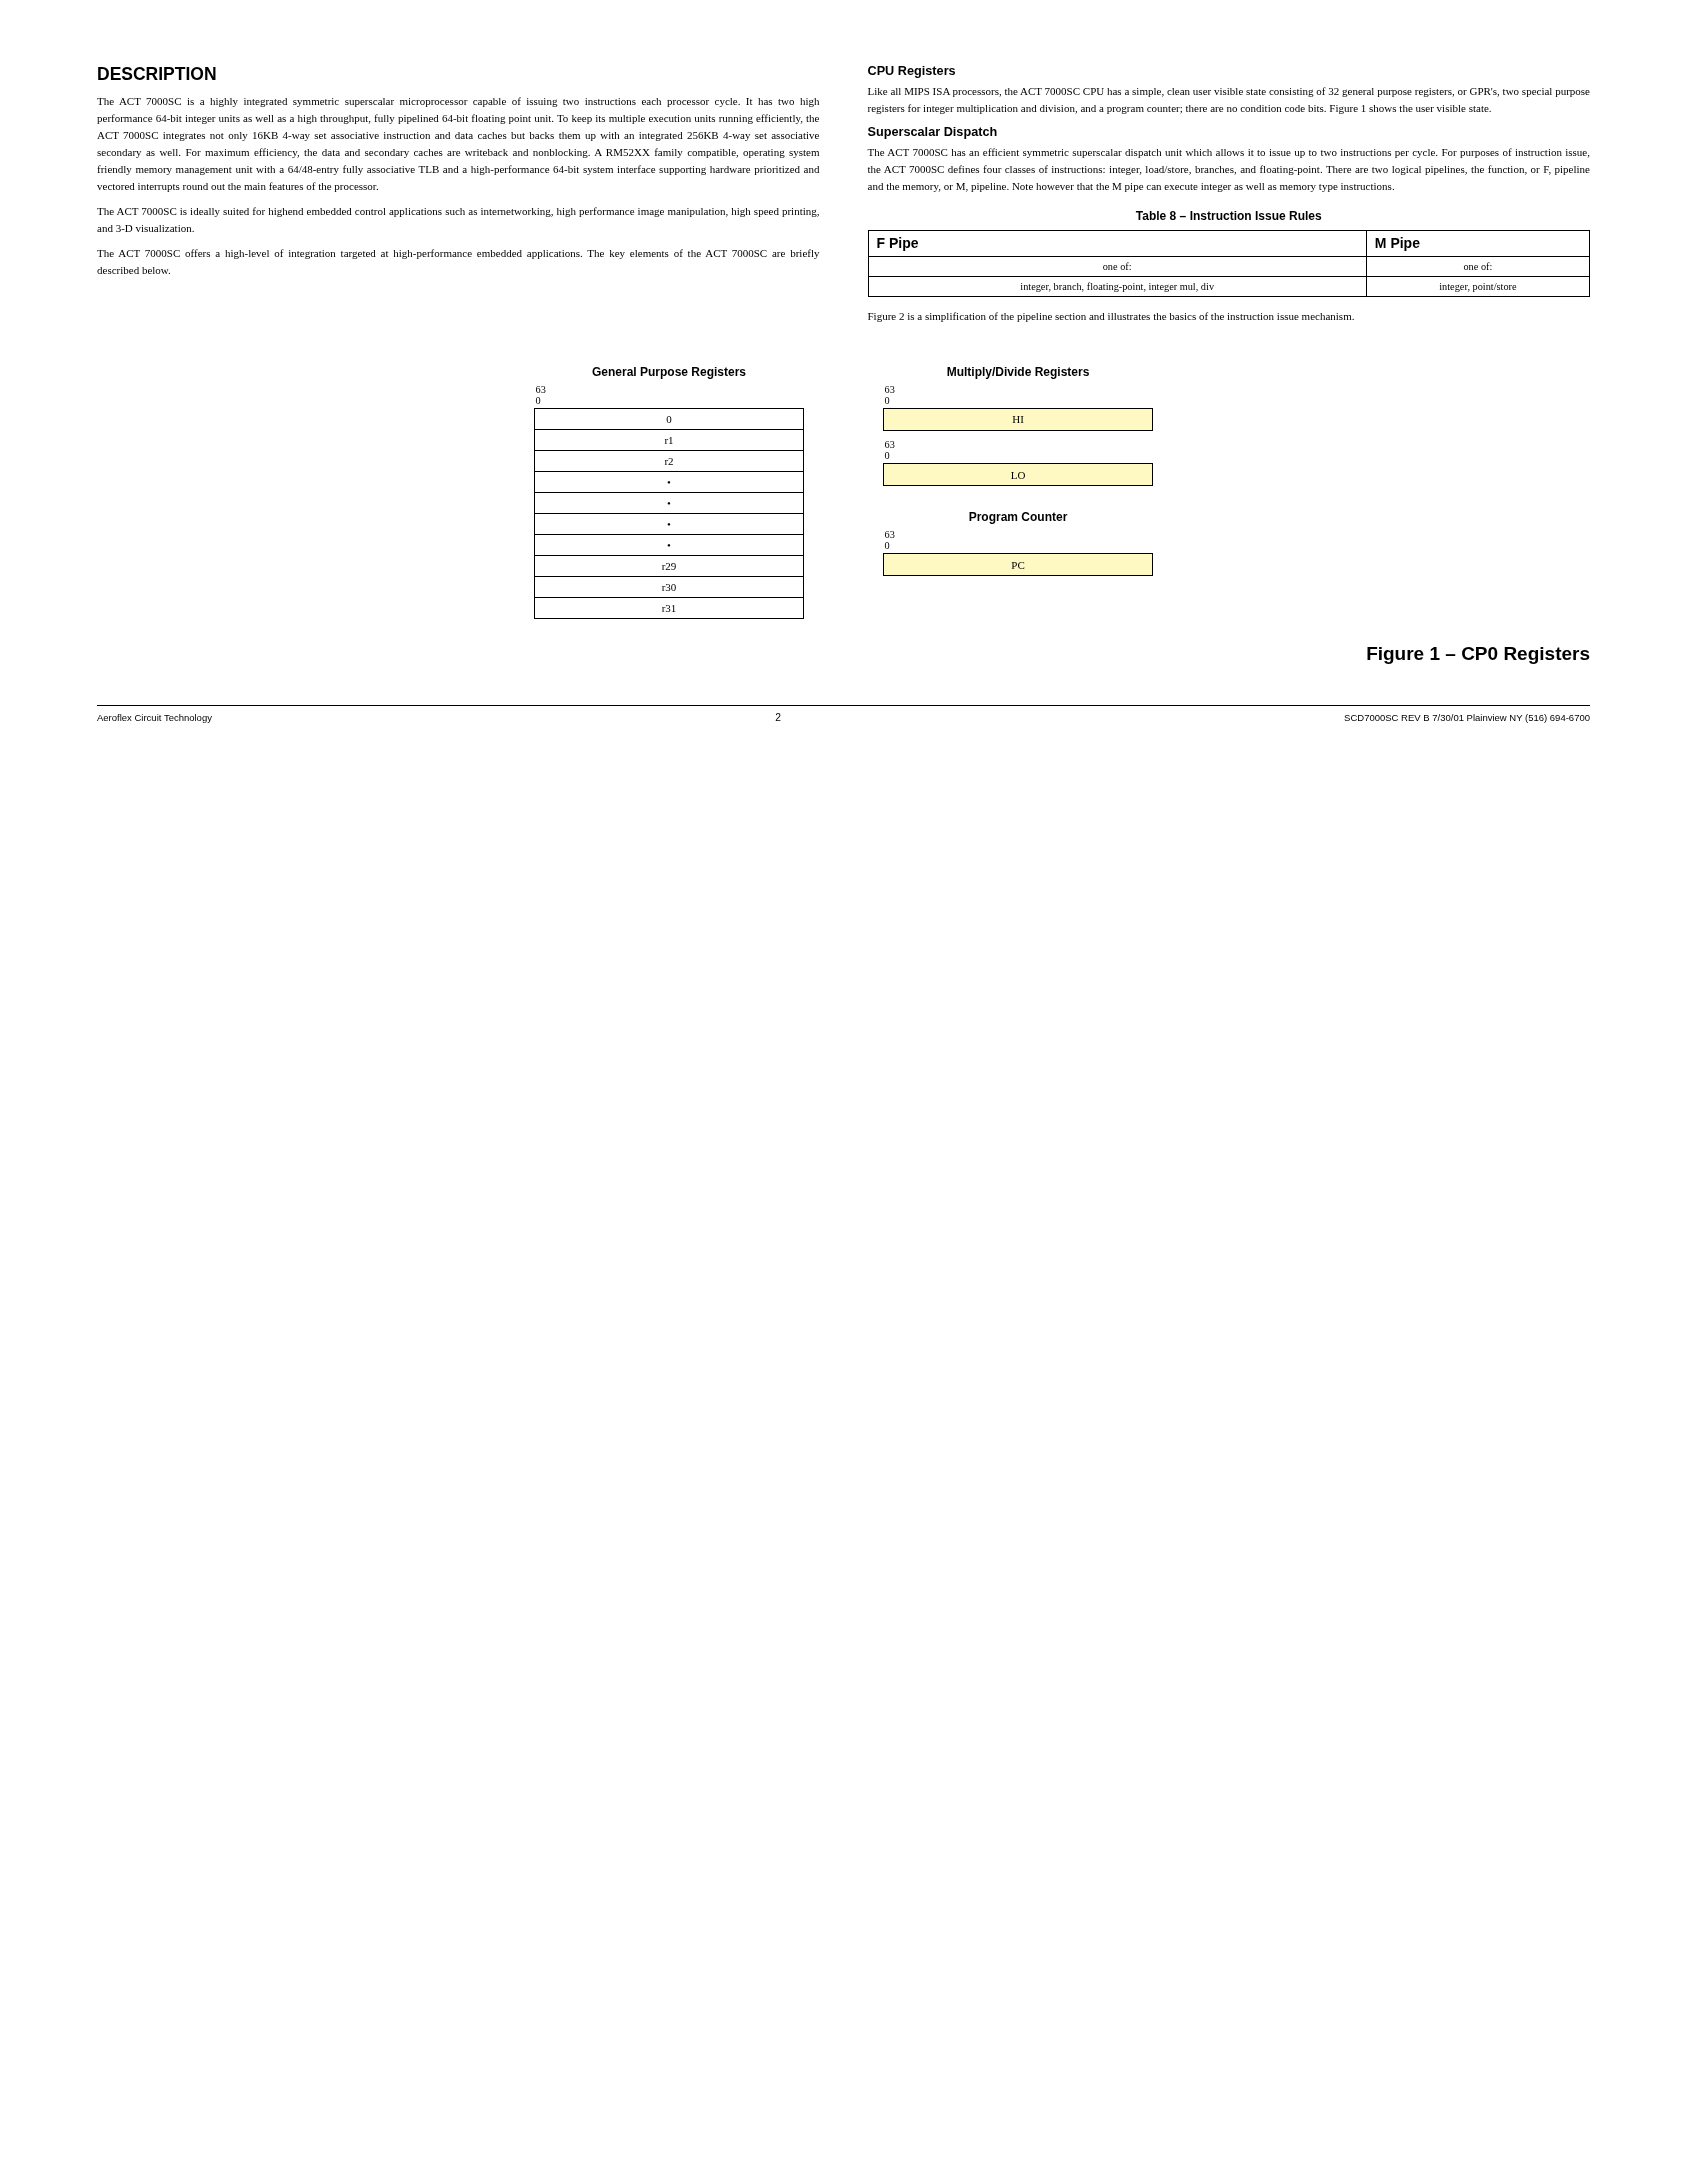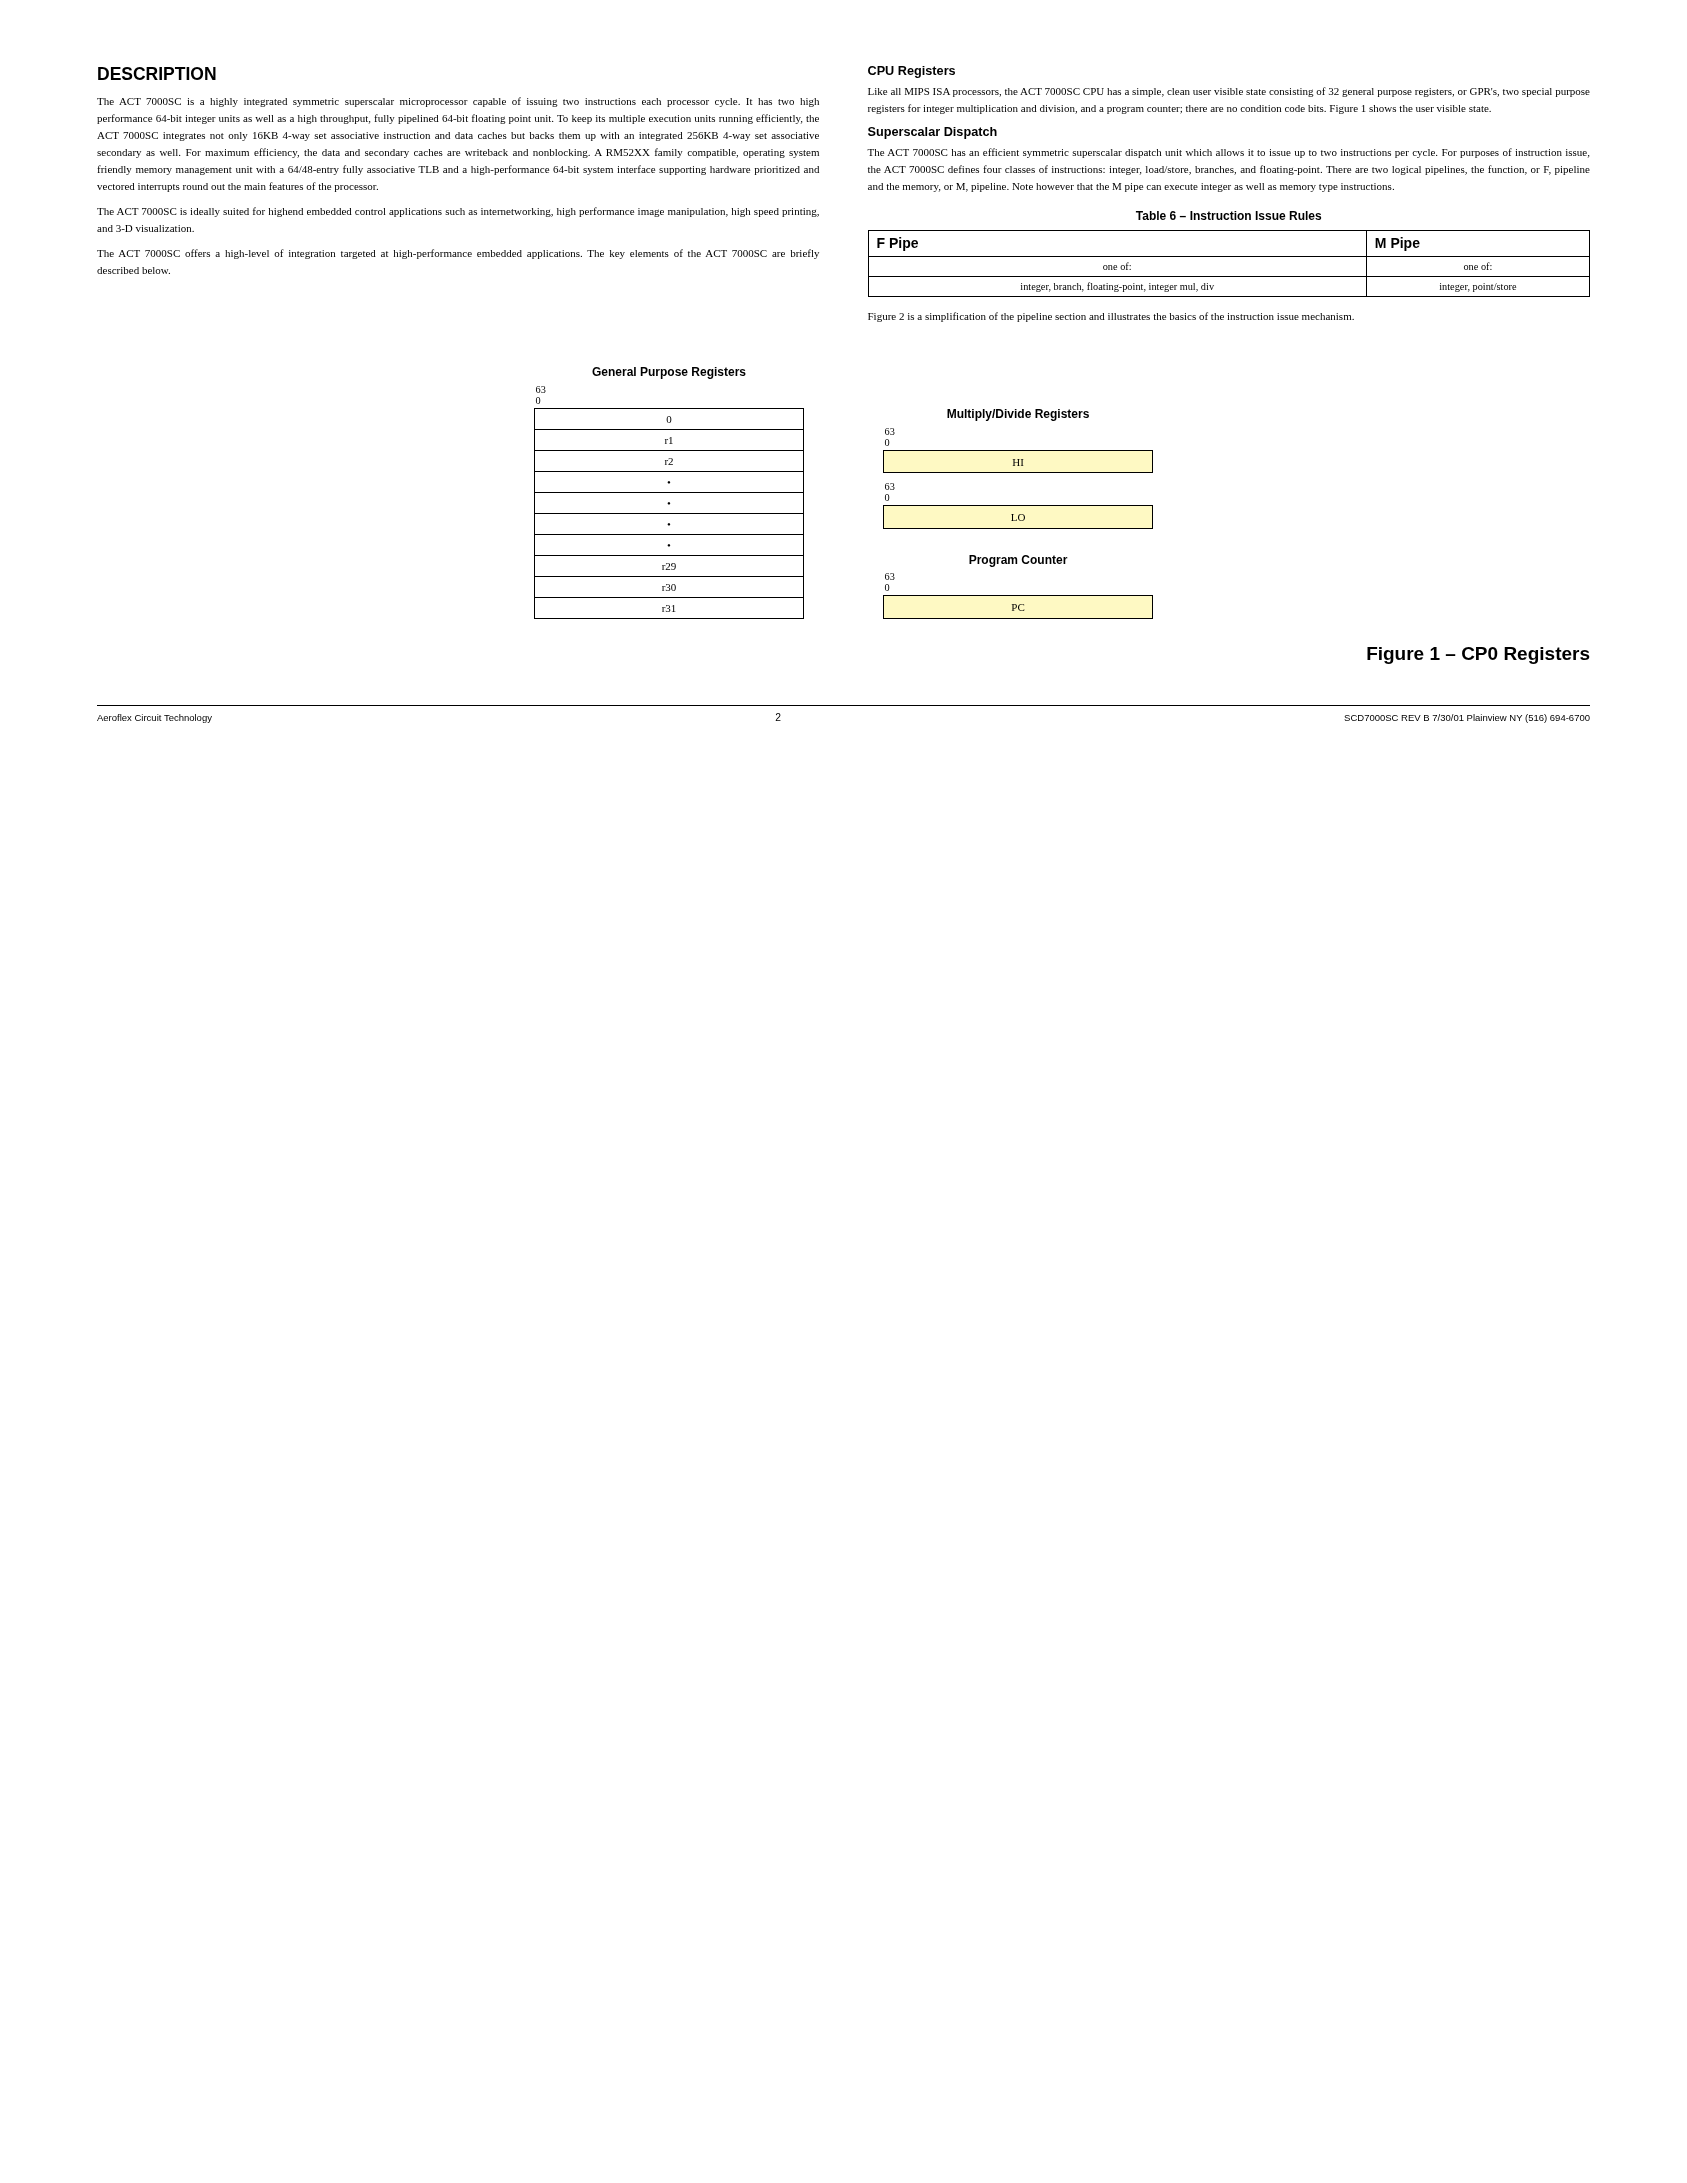--- a/index.html
+++ b/index.html
@@ -75,21 +75,21 @@
       border: 0.8px solid #000;
       padding: 4px 8px;
       text-align: center;
       font-size: 10.3px;
     }
     .figure-section {
       margin-top: 32px;
       display: flex;
       gap: 79px;
       justify-content: center;
-      align-items: flex-end;
+      align-items: flex-start;
     }
     .register-diagram {
       display: flex;
       flex-direction: column;
       align-items: center;
     }
     .diagram-title {
       font-family: Arial, Helvetica, sans-serif;
       font-weight: bold;
       font-size: 12px;
@@ -180,21 +180,21 @@
     </div>
 
     <div class="col-right">
       <h3 class="subsection-title">CPU Registers</h3>
       <p class="body-text">Like all MIPS ISA processors, the ACT 7000SC CPU has a simple, clean user visible state consisting of 32 general purpose registers, or GPR's, two special purpose registers for integer multiplication and division, and a program counter; there are no condition code bits. Figure 1 shows the user visible state.</p>
 
       <h3 class="subsection-title">Superscalar Dispatch</h3>
       <p class="body-text">The ACT 7000SC has an efficient symmetric superscalar dispatch unit which allows it to issue up to two instructions per cycle. For purposes of instruction issue, the ACT 7000SC defines four classes of instructions: integer, load/store, branches, and floating-point. There are two logical pipelines, the function, or F, pipeline and the memory, or M, pipeline. Note however that the M pipe can execute integer as well as memory type instructions.</p>
 
       <div class="table-section">
-        <div class="table-title">Table 6 – Instruction Issue Rules</div>
+        <div class="table-title">Table 8 – Instruction Issue Rules</div>
         <table class="instruction-table">
           <thead>
             <tr>
               <th>F Pipe</th>
               <th>M Pipe</th>
             </tr>
           </thead>
           <tbody>
             <tr>
               <td>one of:</td>

